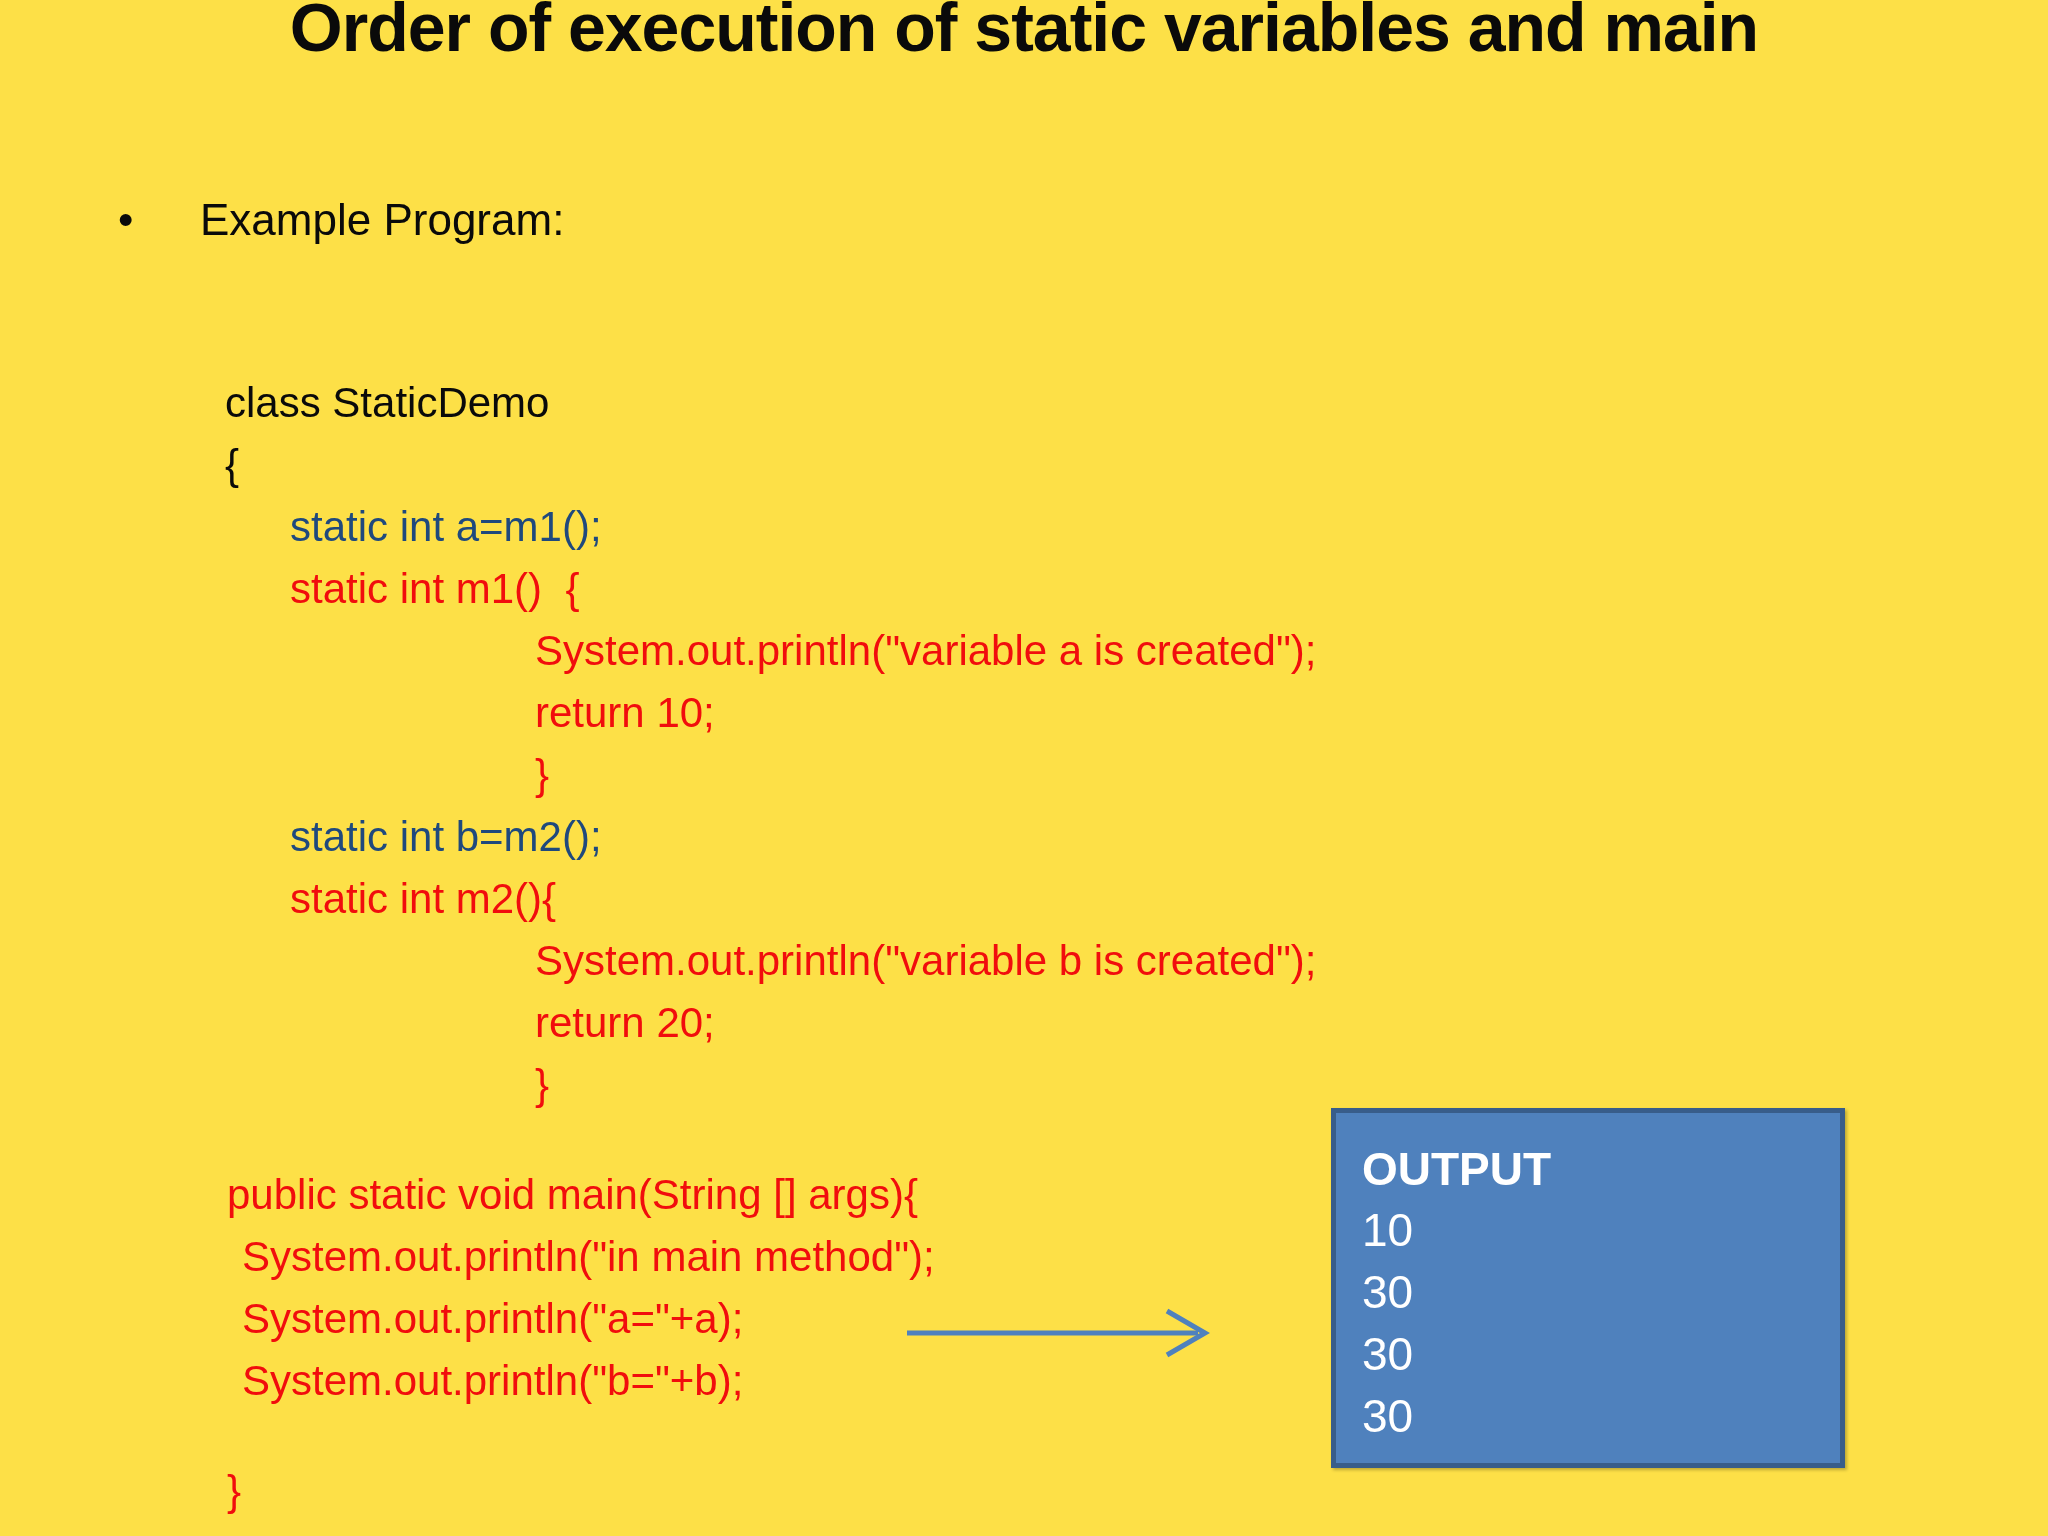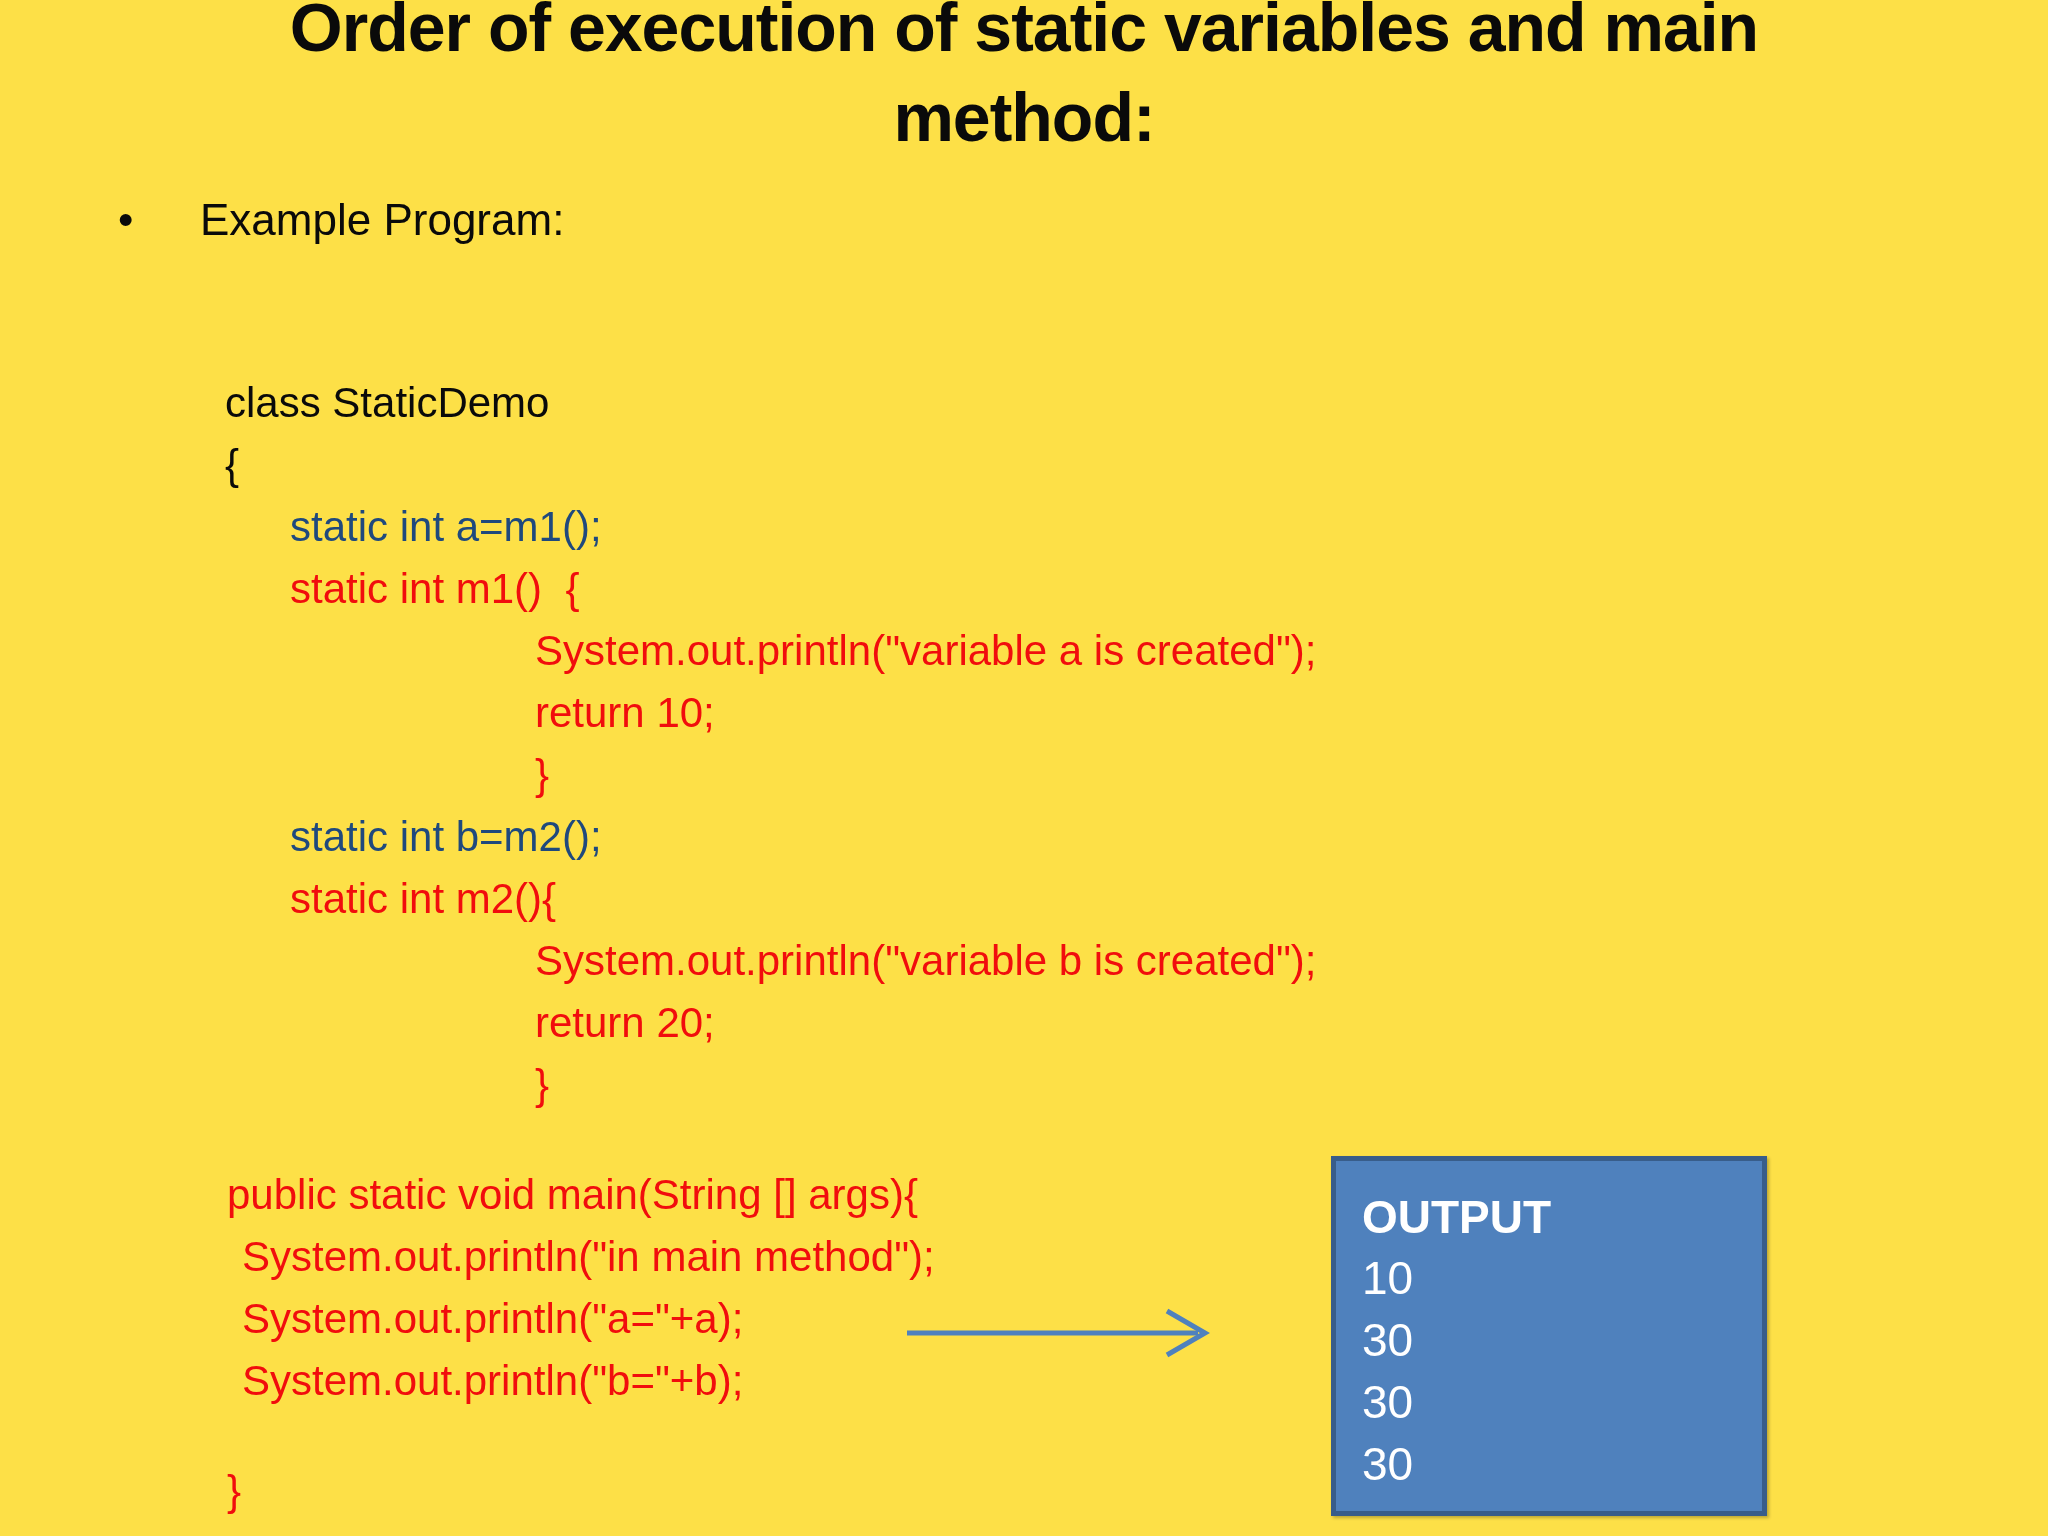--- a/index.html
+++ b/index.html
@@ -76,49 +76,47 @@
     top: 1303px;
     width: 330px;
     height: 60px;
   }
 
   
   .output-box {
     position: absolute;
     left: 1331px;
     top: 1108px;
-    width: 436px;
+    width: 514px;
     height: 360px;
     box-sizing: border-box;
     background: var(--box-fill, #4F81BD);
     border: 5px solid var(--box-border, #385D8A);
     padding: 26px 20px 0 26px;
     box-shadow: 2px 2px 3px rgba(0,0,0,0.25);
-    margin-top: 48px;
   }
   .output-title {
     font-size: 46px;
     font-weight: bold;
     line-height: 60px;
     color: var(--box-text, #ffffff);
   }
   .output-value {
     font-size: 46px;
     line-height: 62px;
     color: var(--box-text, #ffffff);
   }
 </style>
 </head>
 <body>
 
 <div class="slide">
 
   <div class="title">
     <div>Order of execution of static variables and main</div>
-    <div>method:</div>
   </div>
 
   <div class="bullet-dot">•</div>
 
   <div class="bullet-text">
     <div>Example Program:</div>
   </div>
 
   <div class="code-block"><div class="code-line i-l0 c-black">class StaticDemo</div><div class="code-line i-l0 c-black">{</div><div class="code-line i-l1 c-blue">static int a=m1();</div><div class="code-line i-l1 c-red">static int m1()  {</div><div class="code-line i-l2 c-red">System.out.println("variable a is created");</div><div class="code-line i-l2 c-red">return 10;</div><div class="code-line i-l2 c-red">}</div><div class="code-line i-l1 c-blue">static int b=m2();</div><div class="code-line i-l1 c-red">static int m2(){</div><div class="code-line i-l2 c-red">System.out.println("variable b is created");</div><div class="code-line i-l2 c-red">return 20;</div><div class="code-line i-l2 c-red">}</div><div class="code-line i-m0 c-red">public static void main(String [] args){</div><div class="code-line i-m1 c-red">System.out.println("in main method");</div><div class="code-line i-m1 c-red">System.out.println("a="+a);</div><div class="code-line i-m1 c-red">System.out.println("b="+b);</div><div class="code-line i-m0 c-red">}</div><div class="code-line i-m0 c-black">}</div></div>
 

